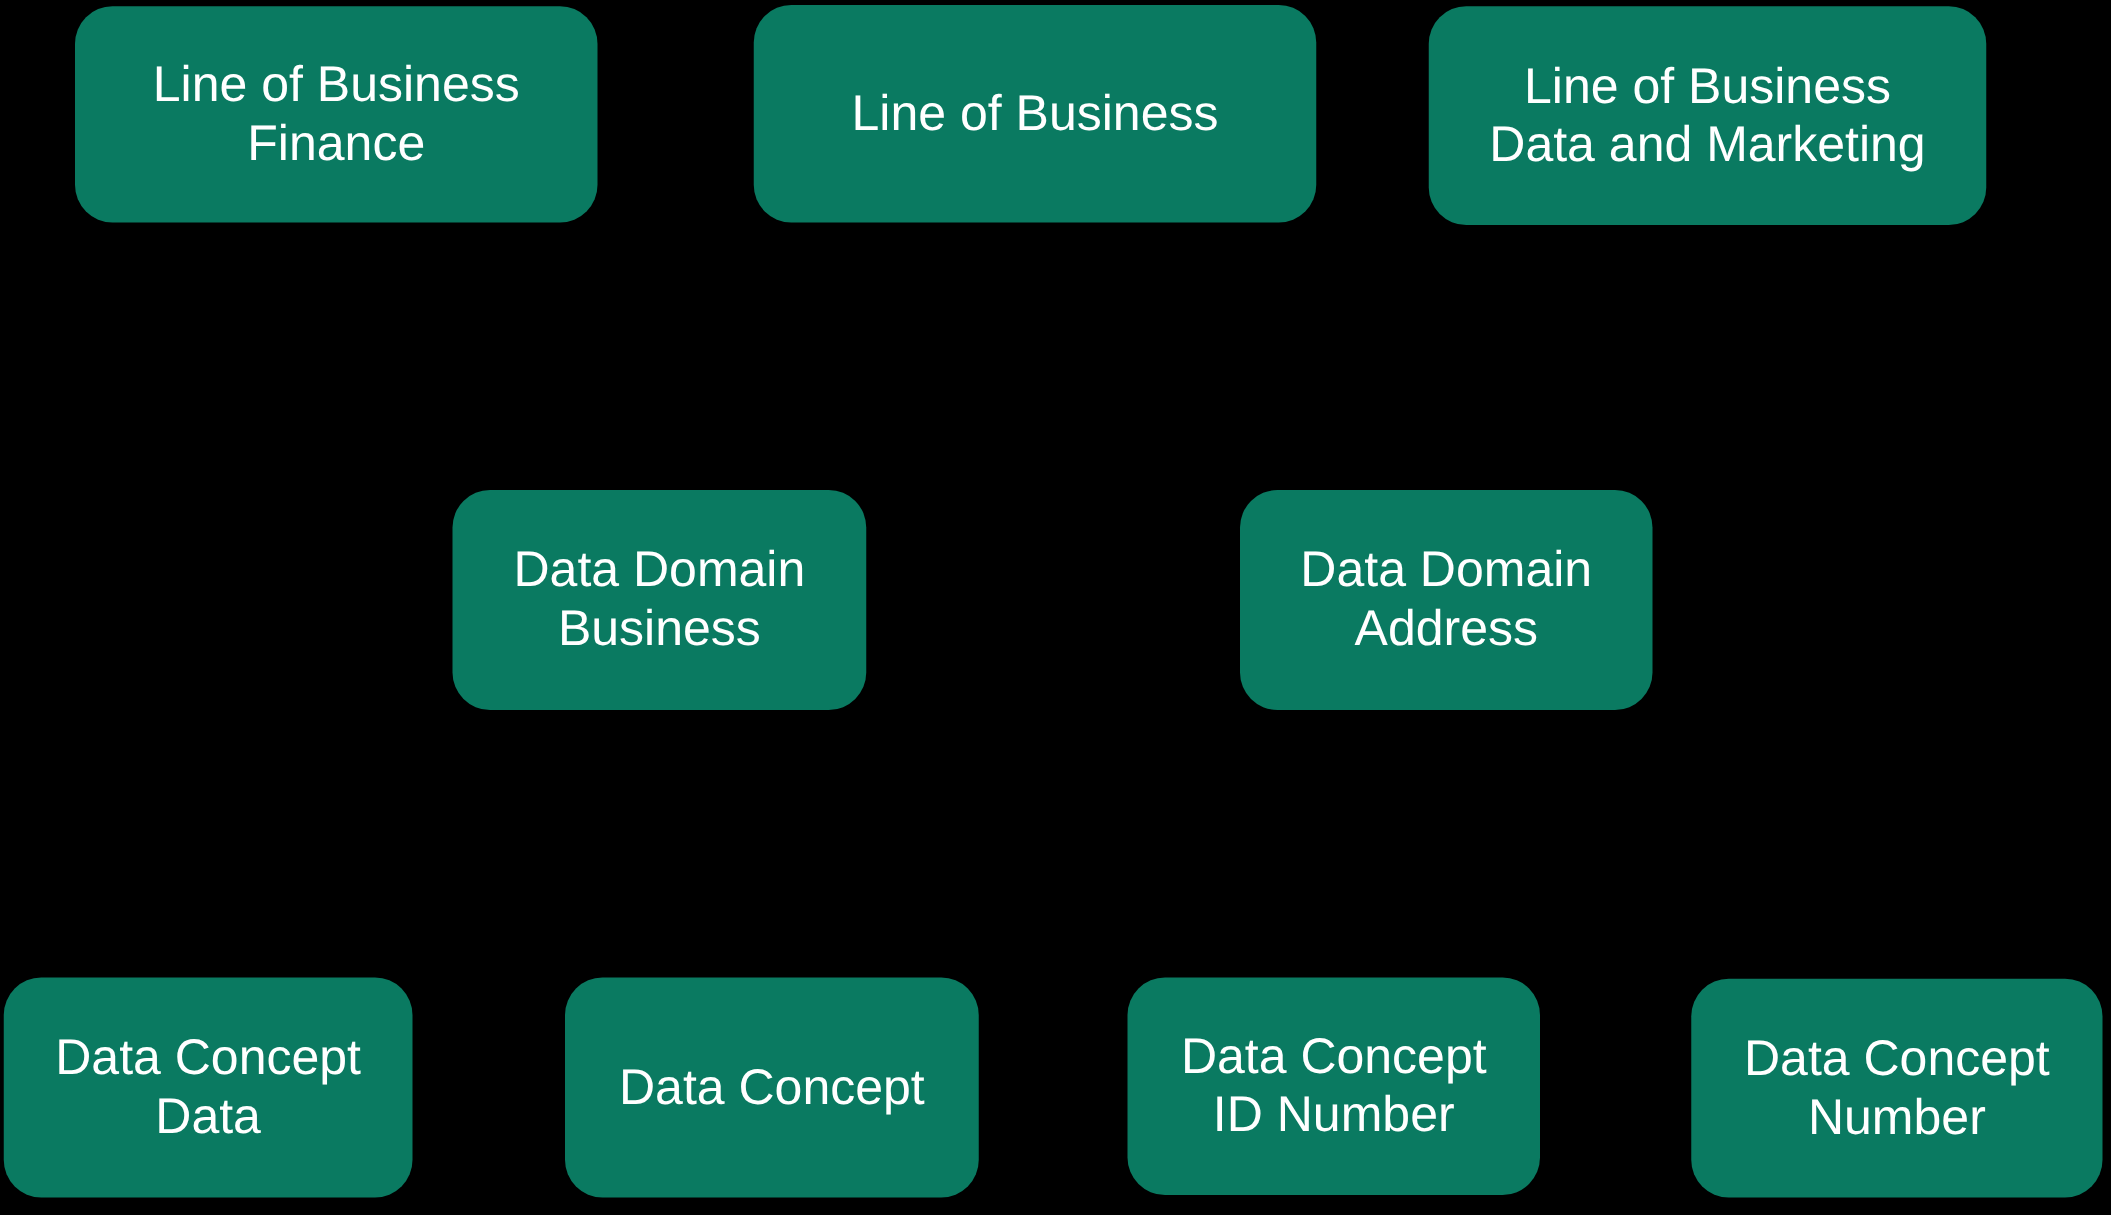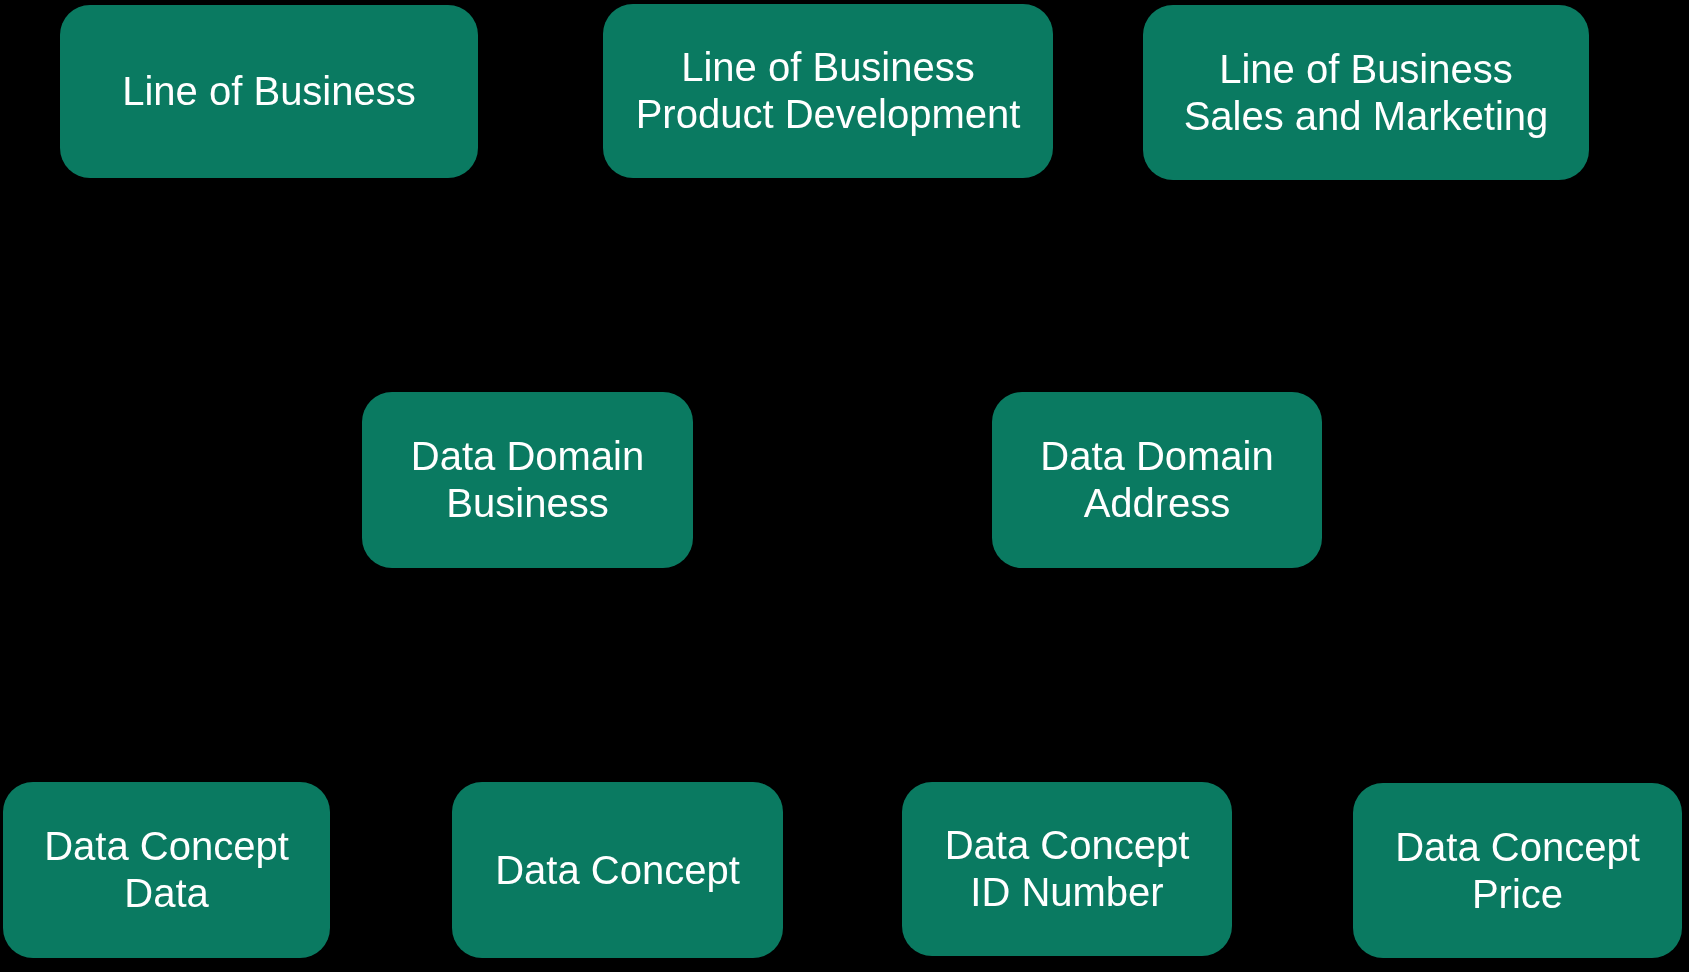--- a/index.html
+++ b/index.html
@@ -57,30 +57,30 @@
       <line x1="828" y1="178" x2="1157" y2="392" stroke="#000000" stroke-width="3"></line>
       <line x1="1366" y1="180" x2="1157" y2="392" stroke="#000000" stroke-width="3"></line>
       <line x1="527.5" y1="568" x2="166.5" y2="782" stroke="#000000" stroke-width="3"></line>
       <line x1="527.5" y1="568" x2="617.5" y2="782" stroke="#000000" stroke-width="3"></line>
       <line x1="1157" y1="568" x2="1067" y2="782" stroke="#000000" stroke-width="3"></line>
       <line x1="1157" y1="568" x2="1517.5" y2="783" stroke="#000000" stroke-width="3"></line>
     </svg>
 
   <div class="node" style="left: 60px; top: 5px; width: 418px; height: 173px; background: rgb(10, 122, 97); color: rgb(255, 255, 255);">
     <span>Line of Business</span>
+    <span>Finance</span>
   </div>
 
   <div class="node" style="left: 603px; top: 4px; width: 450px; height: 174px; background: rgb(10, 122, 97); color: rgb(255, 255, 255);">
     <span>Line of Business</span>
-    <span>Product Development</span>
   </div>
 
   <div class="node" style="left: 1143px; top: 5px; width: 446px; height: 175px; background: rgb(10, 122, 97); color: rgb(255, 255, 255);">
     <span>Line of Business</span>
-    <span>Sales and Marketing</span>
+    <span>Data and Marketing</span>
   </div>
 
   <div class="node" style="left: 362px; top: 392px; width: 331px; height: 176px; background: rgb(10, 122, 97); color: rgb(255, 255, 255);">
     <span>Data Domain</span>
     <span>Business</span>
   </div>
 
   <div class="node" style="left: 992px; top: 392px; width: 330px; height: 176px; background: rgb(10, 122, 97); color: rgb(255, 255, 255);">
     <span>Data Domain</span>
     <span>Address</span>
@@ -95,16 +95,16 @@
     <span>Data Concept</span>
   </div>
 
   <div class="node" style="left: 902px; top: 782px; width: 330px; height: 174px; background: rgb(10, 122, 97); color: rgb(255, 255, 255);">
     <span>Data Concept</span>
     <span>ID Number</span>
   </div>
 
   <div class="node" style="left: 1353px; top: 783px; width: 329px; height: 175px; background: rgb(10, 122, 97); color: rgb(255, 255, 255);">
     <span>Data Concept</span>
-    <span>Price</span>
+    <span>Number</span>
   </div>
 
 </div>
 
 </body></html>

